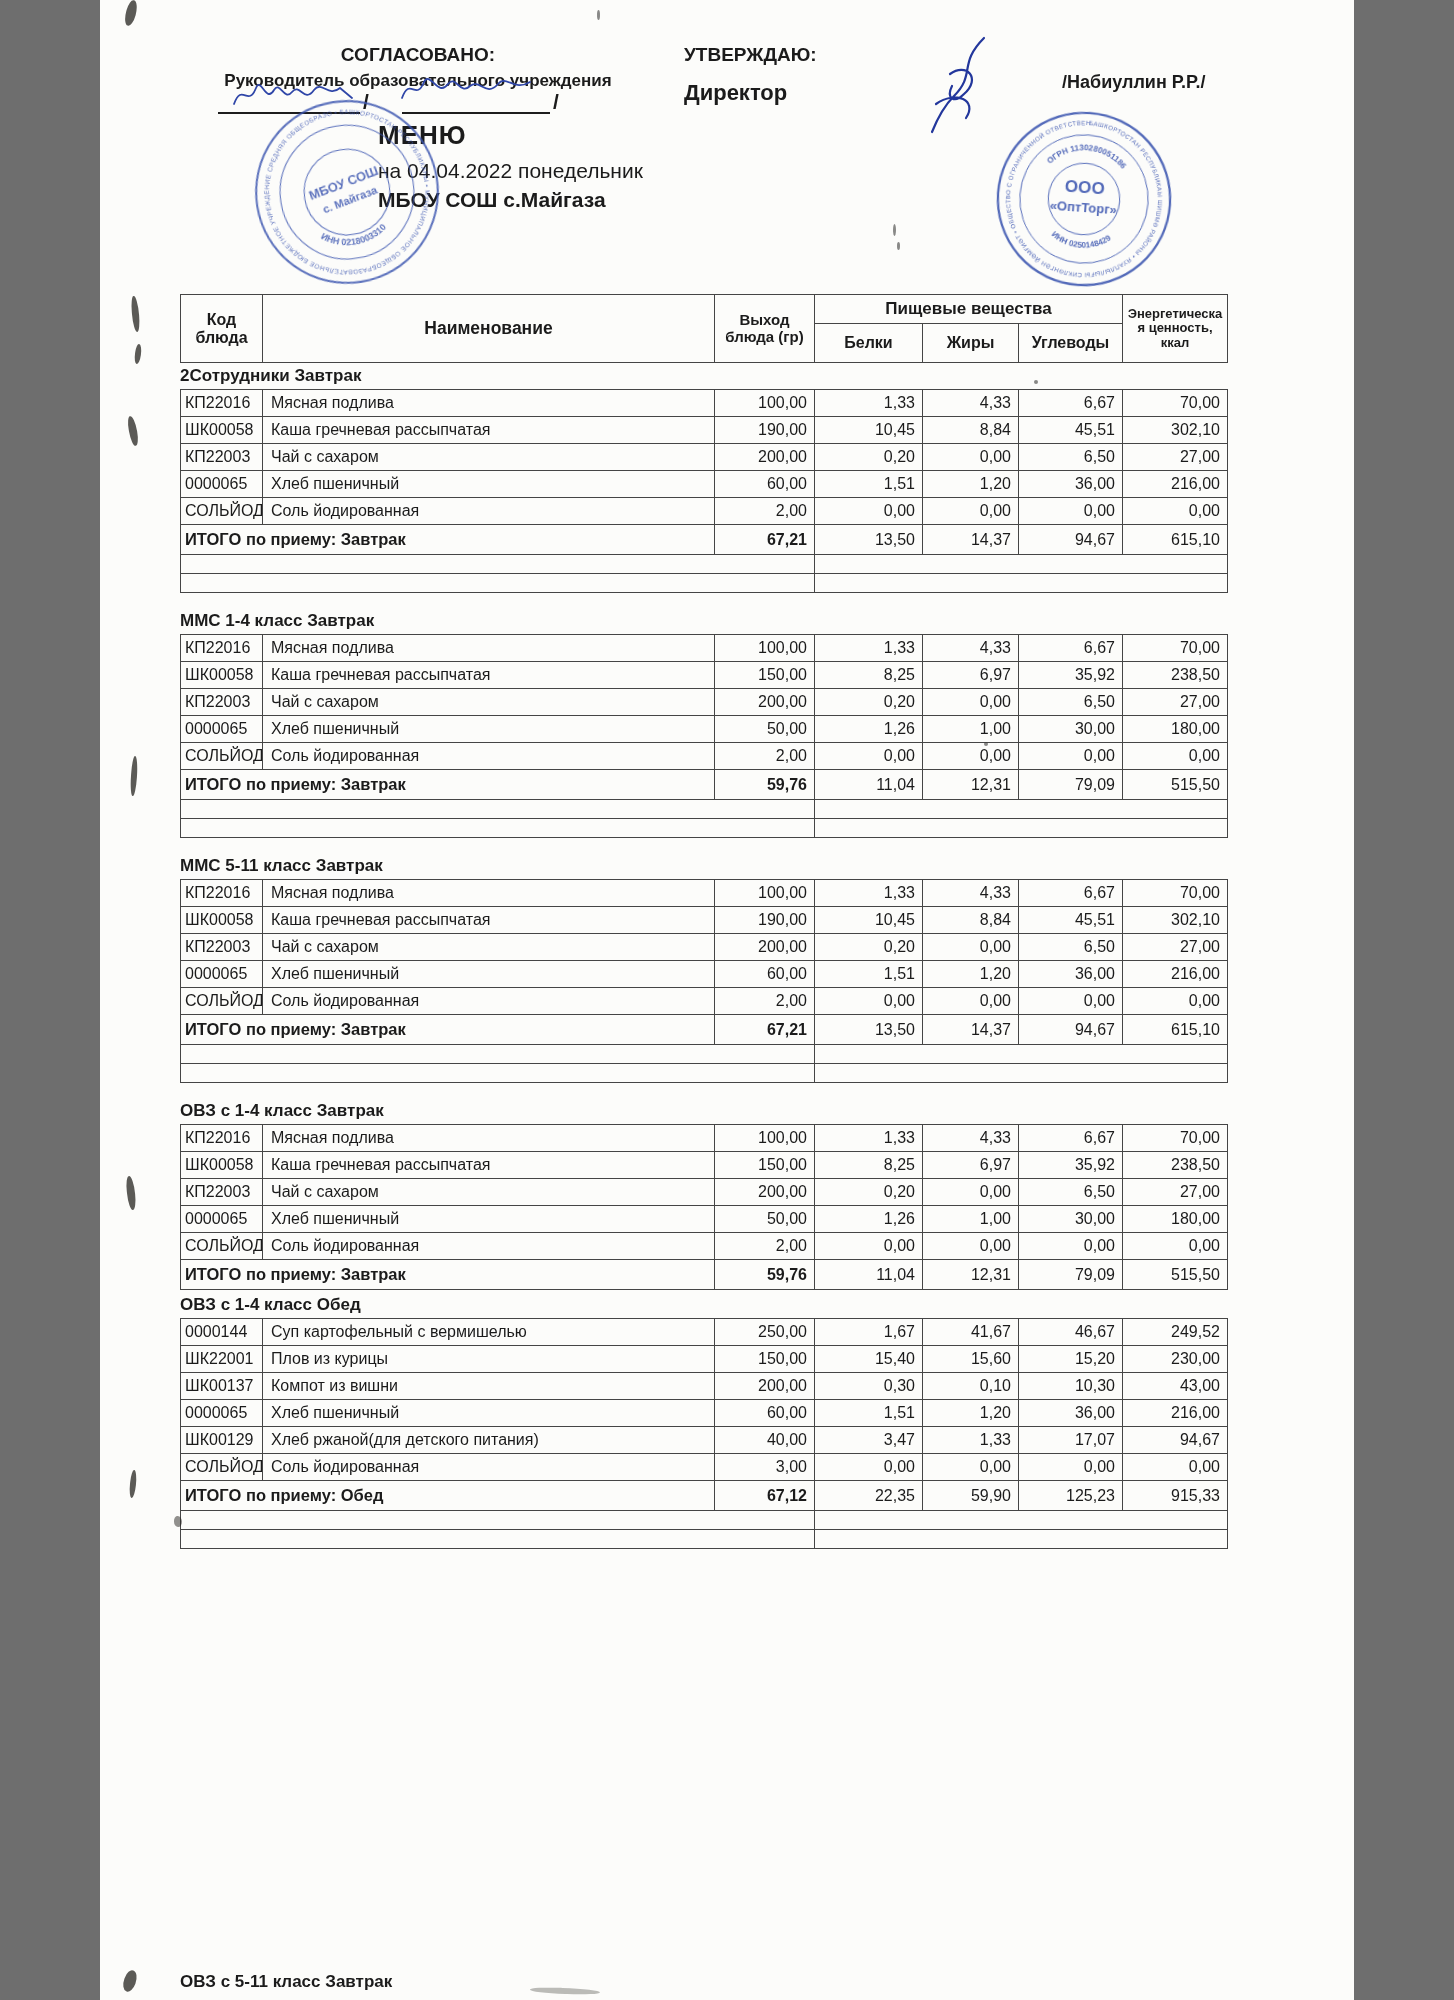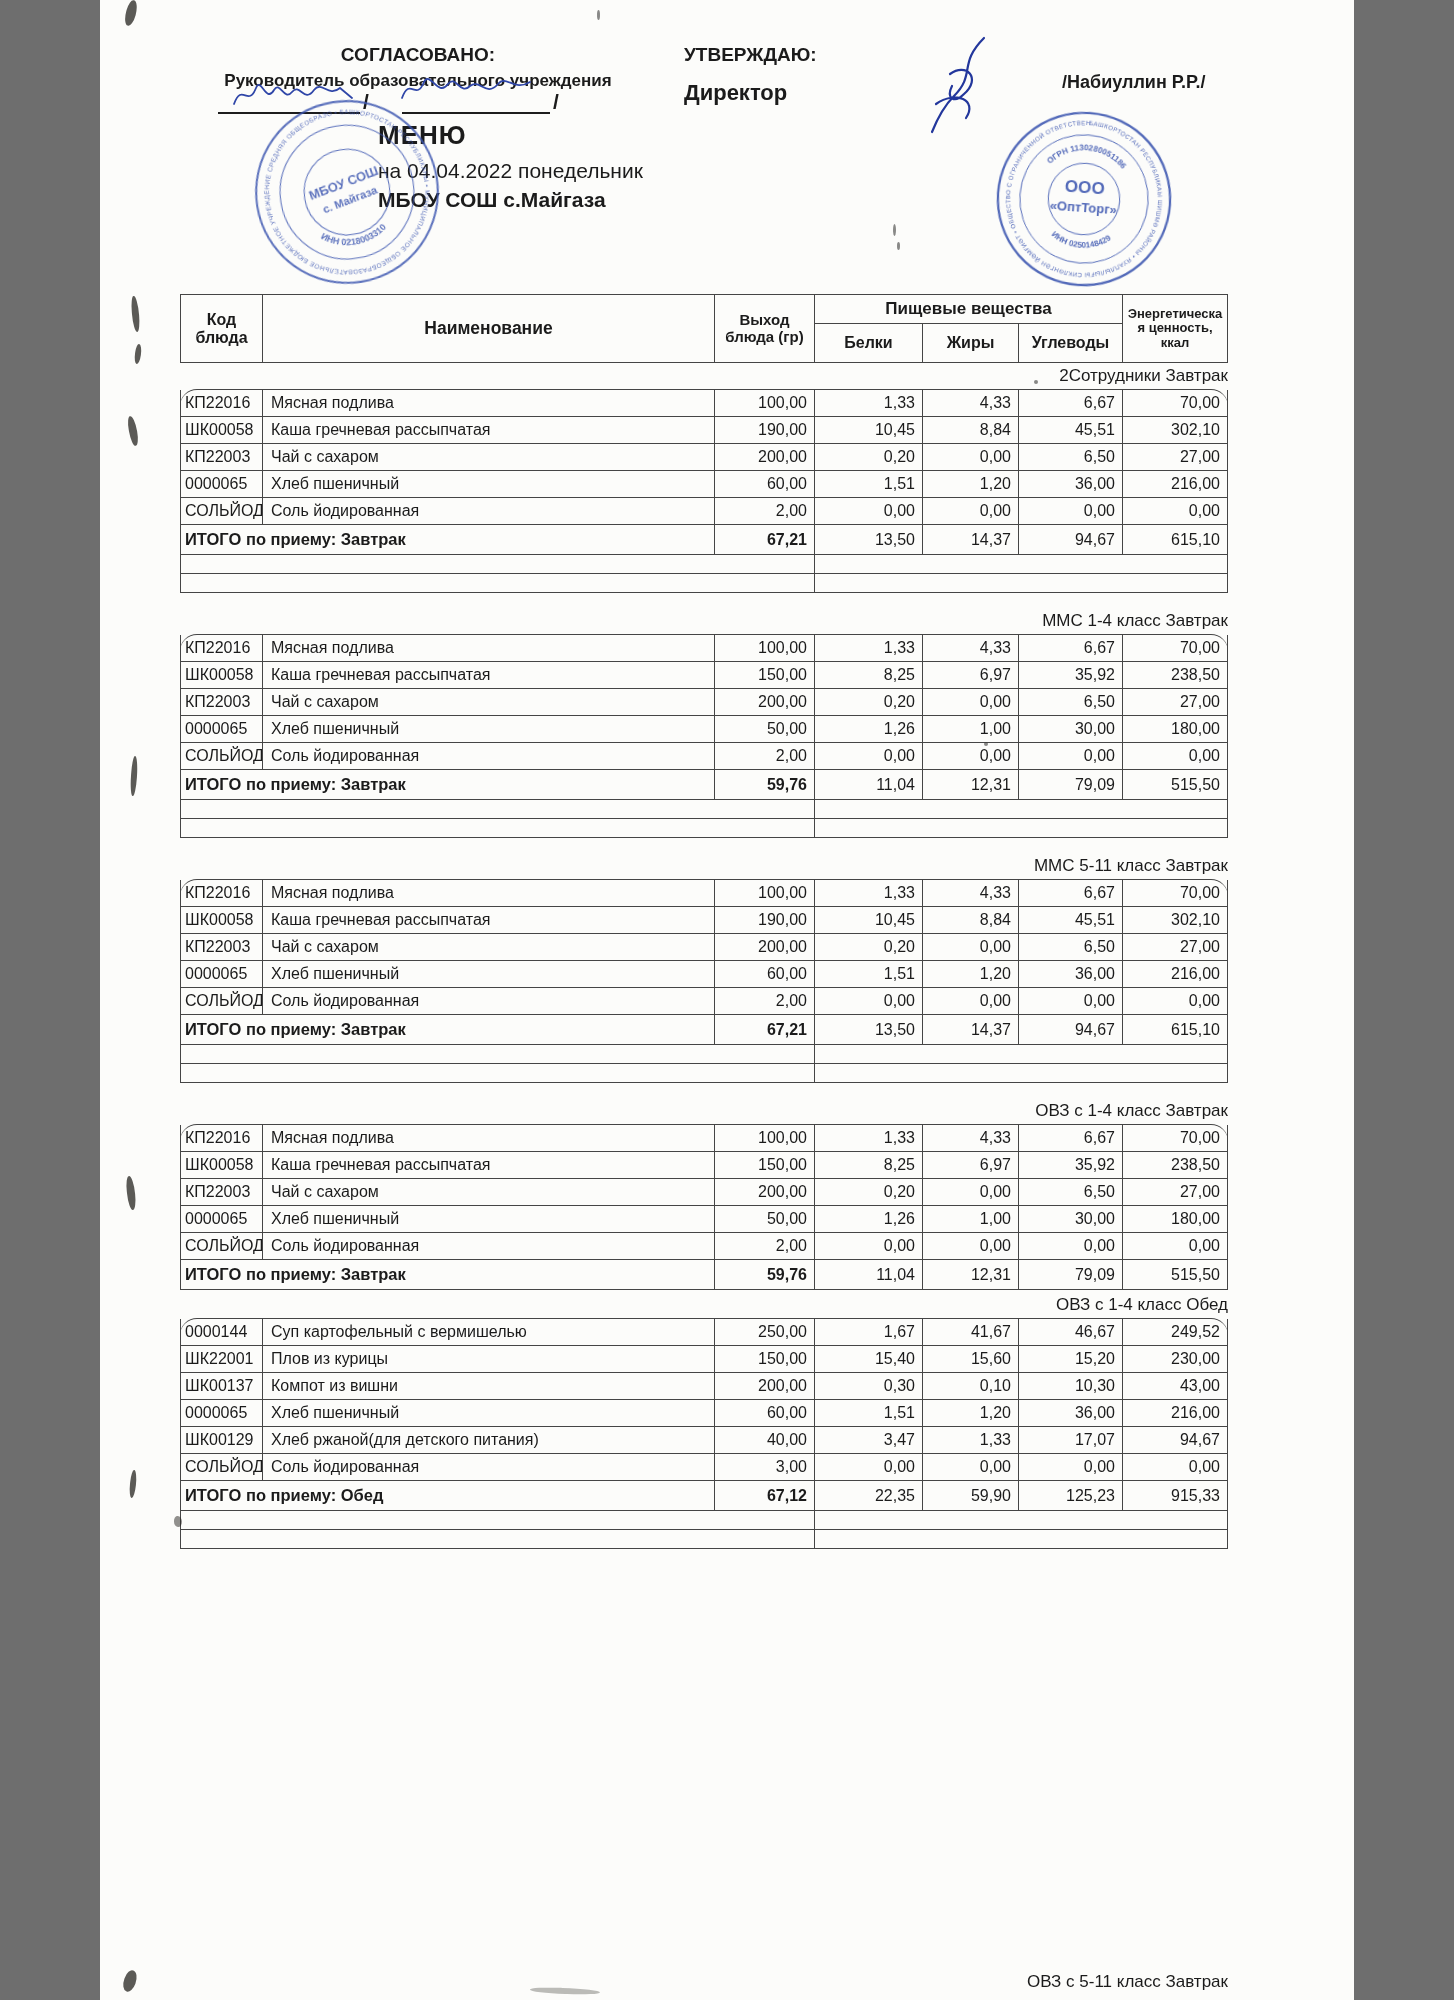--- a/index.html
+++ b/index.html
@@ -48,22 +48,22 @@
     font-weight:bold;line-height:1.1;padding:1px 3px;
   }
   .code-h{grid-column:1;grid-row:1/3;font-size:16px;}
   .name-h{grid-column:2;grid-row:1/3;font-size:17.5px;}
   .out-h{grid-column:3;grid-row:1/3;font-size:15px;}
   .nutr-h{grid-column:4/7;grid-row:1;border-bottom:1px solid #454545;font-size:17px;}
   .energy-h{grid-column:7;grid-row:1/3;font-size:13px;border-right:1px solid #454545;word-break:break-word;}
   .protein-h{grid-column:4;grid-row:2;font-size:16px;}
   .fat-h{grid-column:5;grid-row:2;font-size:16px;}
   .carbs-h{grid-column:6;grid-row:2;font-size:16px;}
-  .sec-title{height:26px;line-height:26px;text-align:right;font-weight:normal;font-size:17px;}
-  .rows{border-top:1px solid #454545;border-radius:17px;}
+  .sec-title{height:26px;line-height:26px;text-align:left;font-weight:bold;font-size:17px;}
+  .rows{border-top:1px solid #454545;}
   .trow{display:grid;grid-template-columns:82px 452px 100px 108px 96px 104px 106px;height:26px;border-bottom:1px solid #454545;}
   .trow.total{grid-template-columns:534px 100px 108px 96px 104px 106px;height:29px;}
   .trow.erow{grid-template-columns:634px 414px;height:18px;}
   .c{border-left:1px solid #454545;box-sizing:border-box;display:flex;align-items:center;overflow:hidden;white-space:nowrap;}
   .trow .c:last-child{border-right:1px solid #454545;}
   .c.code{font-size:16px;padding-left:4px;}
   .c.name{font-size:16px;padding-left:8px;}
   .c.num{font-size:16px;justify-content:flex-end;padding-right:7px;}
   .c.label{font-weight:bold;font-size:16.5px;padding-left:4px;}
   .c.b{font-weight:bold;}

